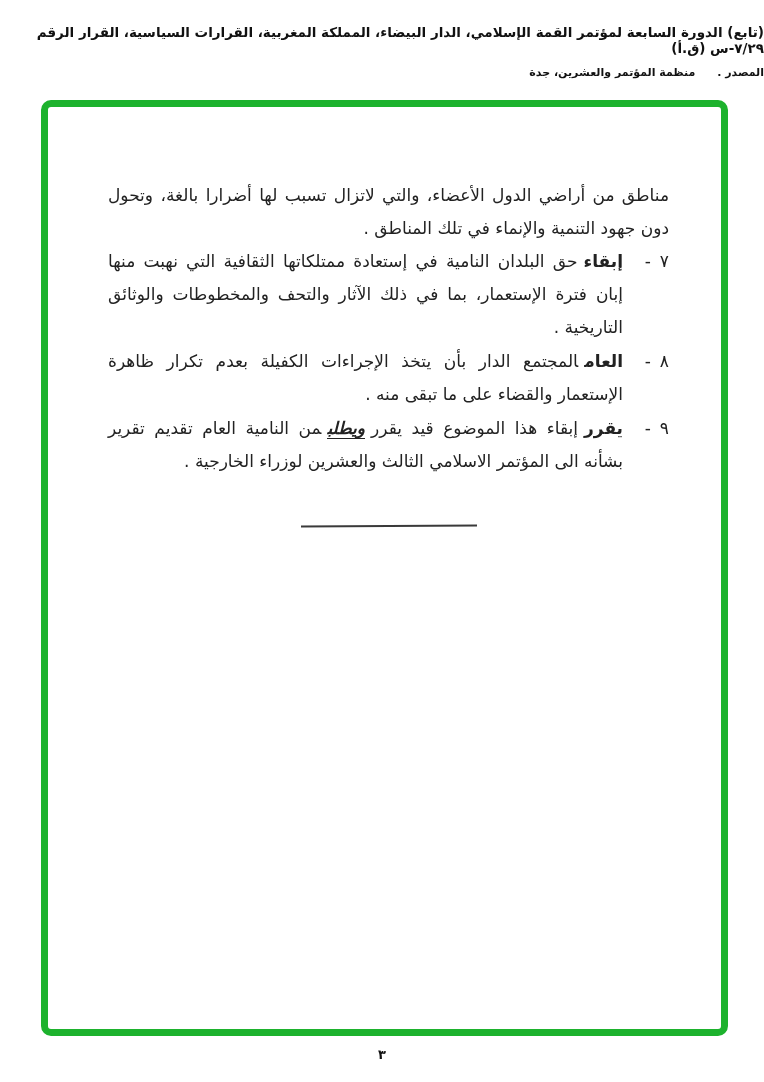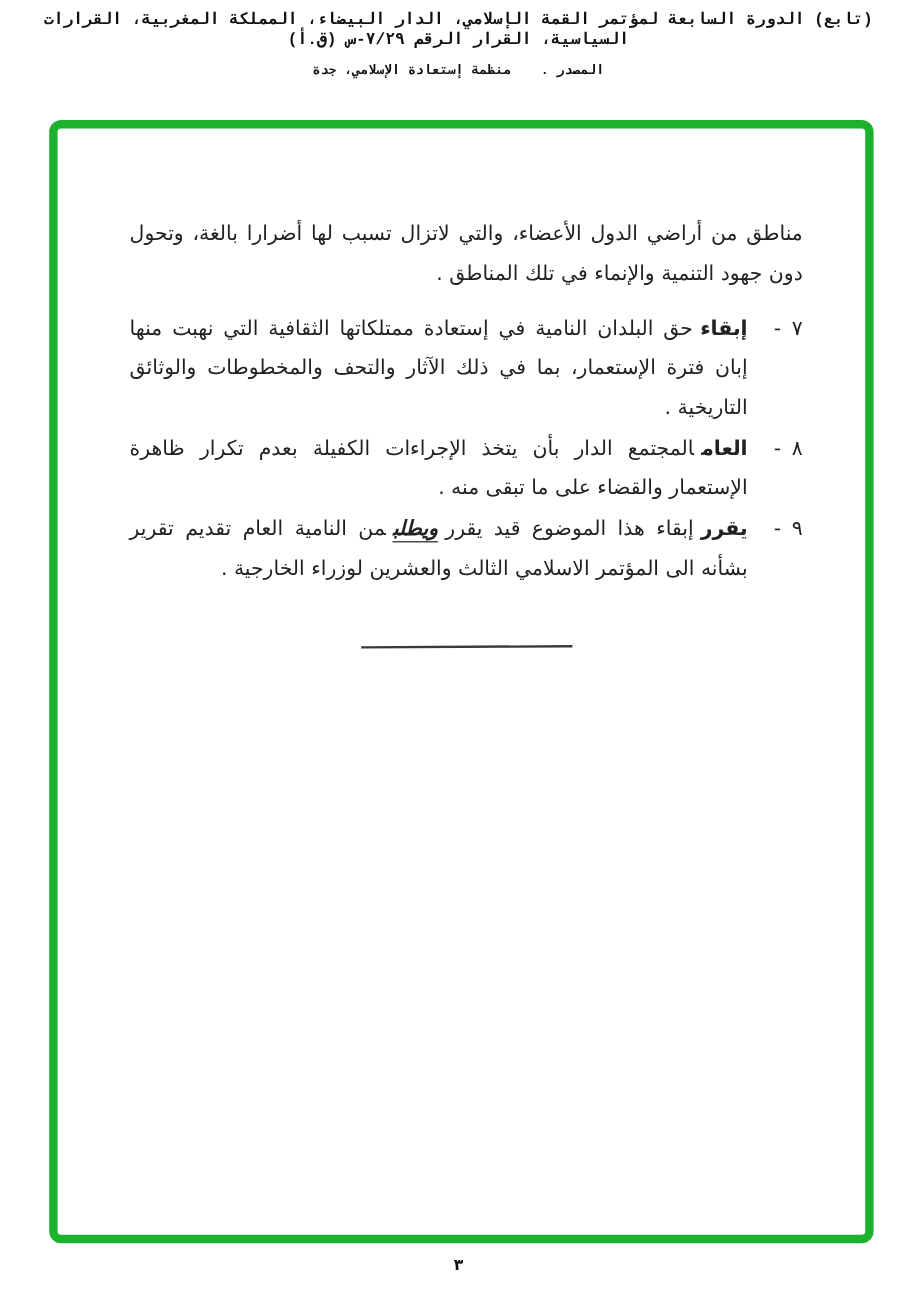--- a/index.html
+++ b/index.html
@@ -10,26 +10,24 @@
     height: 1082px;
     background: #ffffff;
     overflow: hidden;
     font-family: "DejaVu Sans", sans-serif;
     color: #1c1c1c;
   }
 
   
   .header {
     position: absolute;
-    top: 8px;
+    top: 24px;
     left: 0;
     right: 0;
-    text-align: center;
     direction: rtl;
-    font-family: Liberation Mono, monospace;
   }
   .header-line1 {
     font-size: 13.5px;
     font-weight: bold;
     letter-spacing: 0.2px;
     color: #111;
   }
   .header-line2 {
     margin-top: 10px;
     font-size: 11px;
@@ -56,21 +54,21 @@
     top: 72px;
     right: 52px;
     left: 60px;
     direction: rtl;
     font-size: 17px;
     line-height: 33px;
     color: #222;
   }
   .intro {
     text-align: justify;
-    margin-bottom: 13px;
+    margin-bottom: 0;
   }
   .item {
     display: flex;
     margin-bottom: 1px;
   }
   .item-num {
     flex: 0 0 34px;
     margin-left: 12px;
     white-space: nowrap;
     text-align: right;
@@ -105,21 +103,21 @@
 </style>
 </head>
 <body>
 
 <div class="page">
 
   <div class="header">
     <div class="header-line1">(تابع) الدورة السابعة لمؤتمر القمة الإسلامي، الدار البيضاء، المملكة المغربية، القرارات السياسية، القرار الرقم ٧/٢٩-س (ق.أ)</div>
     <div class="header-line2">
       <span class="src-label">المصدر .</span>
-      <span>منظمة إستعادة الإسلامي، جدة</span>
+      <span>منظمة المؤتمر والعشرين، جدة</span>
     </div>
   </div>
 
   <div class="frame">
     <div class="content">
 
       <p class="intro">مناطق من أراضي الدول الأعضاء، والتي لاتزال تسبب لها أضرارا بالغة، وتحول دون جهود التنمية والإنماء في تلك المناطق .</p>
 
       <div class="item">
         <div class="item-num">

